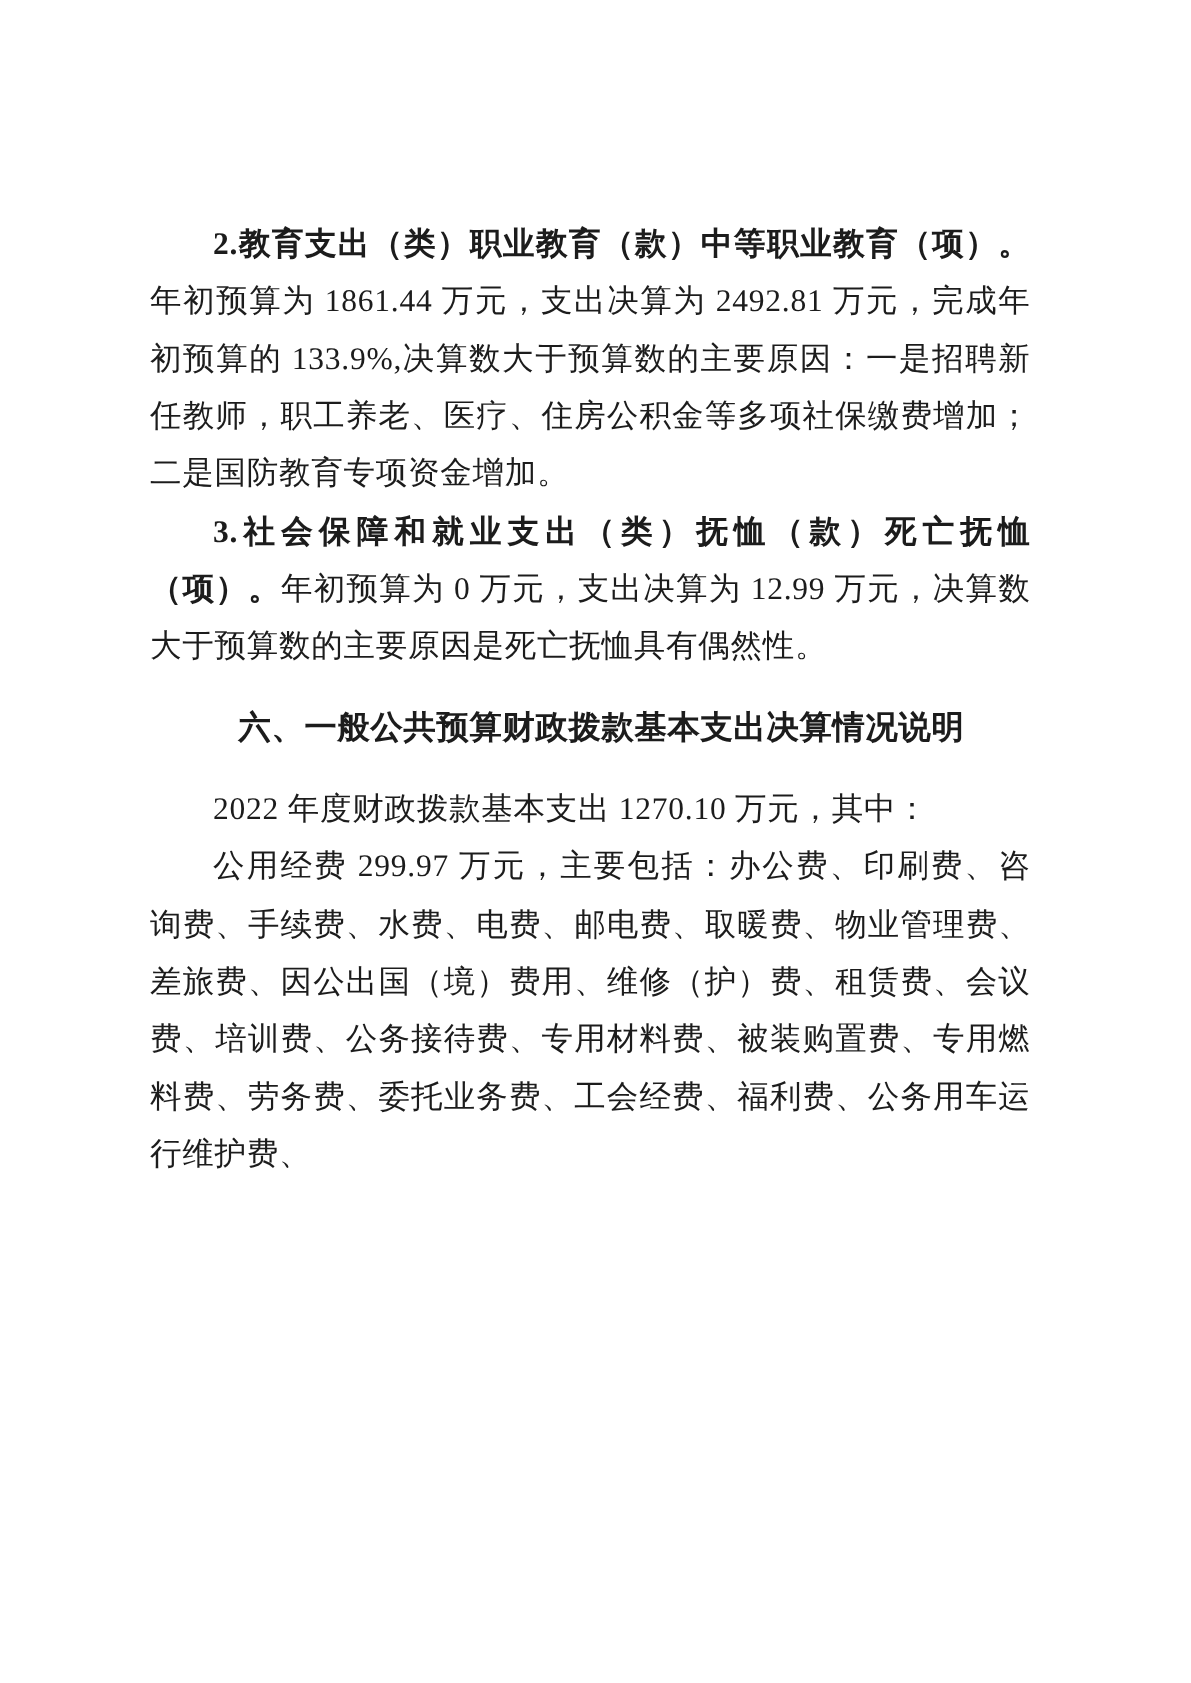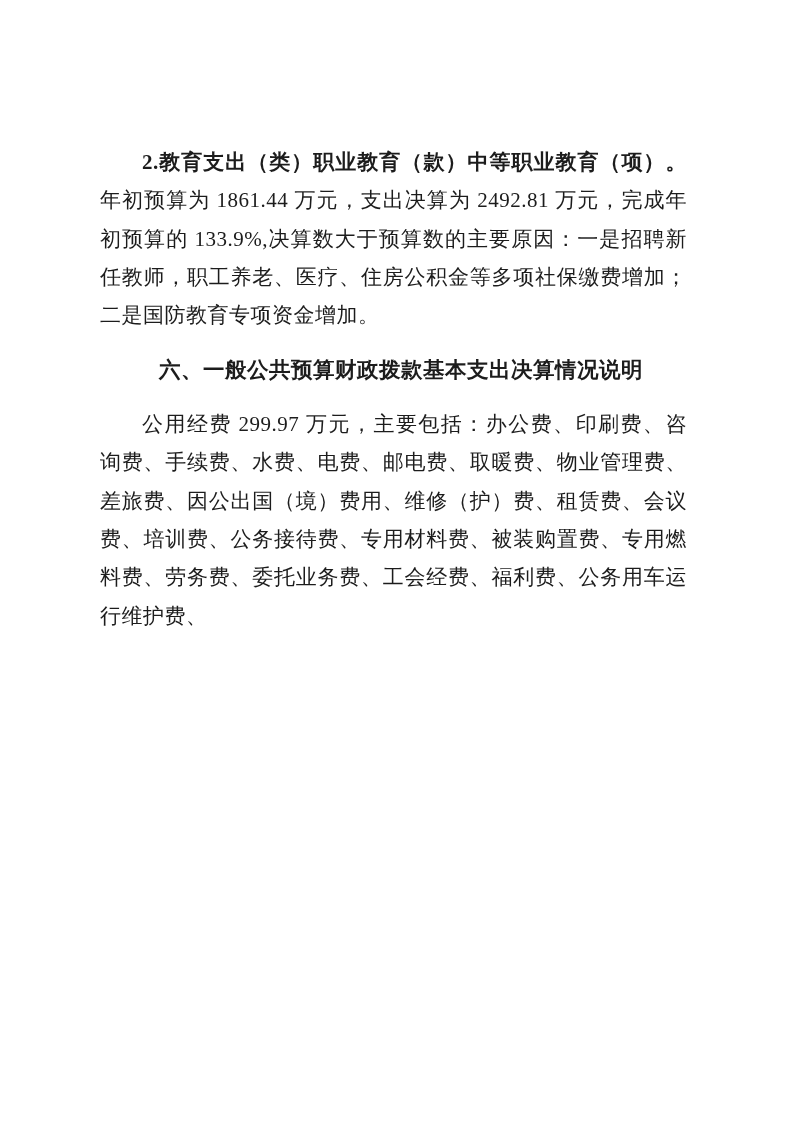--- a/index.html
+++ b/index.html
@@ -57,23 +57,25 @@
   }
 </style>
 </head>
 <body>
 
 <div class="page">
   <div class="content">
 
     <p class="para"><b class="lead">2.教育支出（类）职业教育（款）中等职业教育（项）。</b><span>年初预算为 1861.44 万元，支出决算为 2492.81 万元，完成年初预算的 133.9%,决算数大于预算数的主要原因：一是招聘新任教师，职工养老、医疗、住房公积金等多项社保缴费增加；二是国防教育专项资金增加。</span></p>
 
+    <p class="para"><b class="lead">3.社会保障和就业支出（类）抚恤（款）死亡抚恤（项）。</b><span>年初预算为 0 万元，支出决算为 12.99 万元，决算数大于预算数的主要原因是死亡抚恤具有偶然性。</span></p>
 
     <h2 class="heading">六、一般公共预算财政拨款基本支出决算情况说明</h2>
 
+    <p class="para">2022 年度财政拨款基本支出 1270.10 万元，其中：</p>
 
 
     <p class="para">公用经费 299.97 万元，主要包括：办公费、印刷费、咨询费、手续费、水费、电费、邮电费、取暖费、物业管理费、差旅费、因公出国（境）费用、维修（护）费、租赁费、会议费、培训费、公务接待费、专用材料费、被装购置费、专用燃料费、劳务费、委托业务费、工会经费、福利费、公务用车运行维护费、</p>
 
   </div>
 
   <div class="pageno">-12-</div>
 </div>
 
 </body></html>

